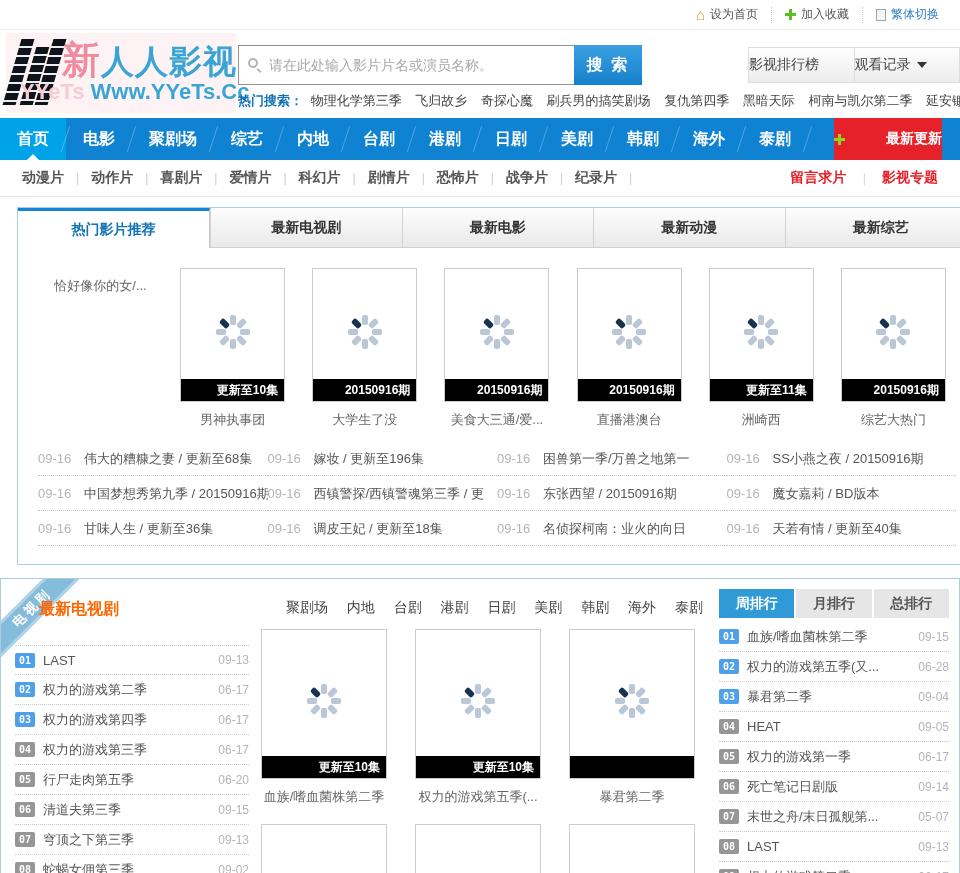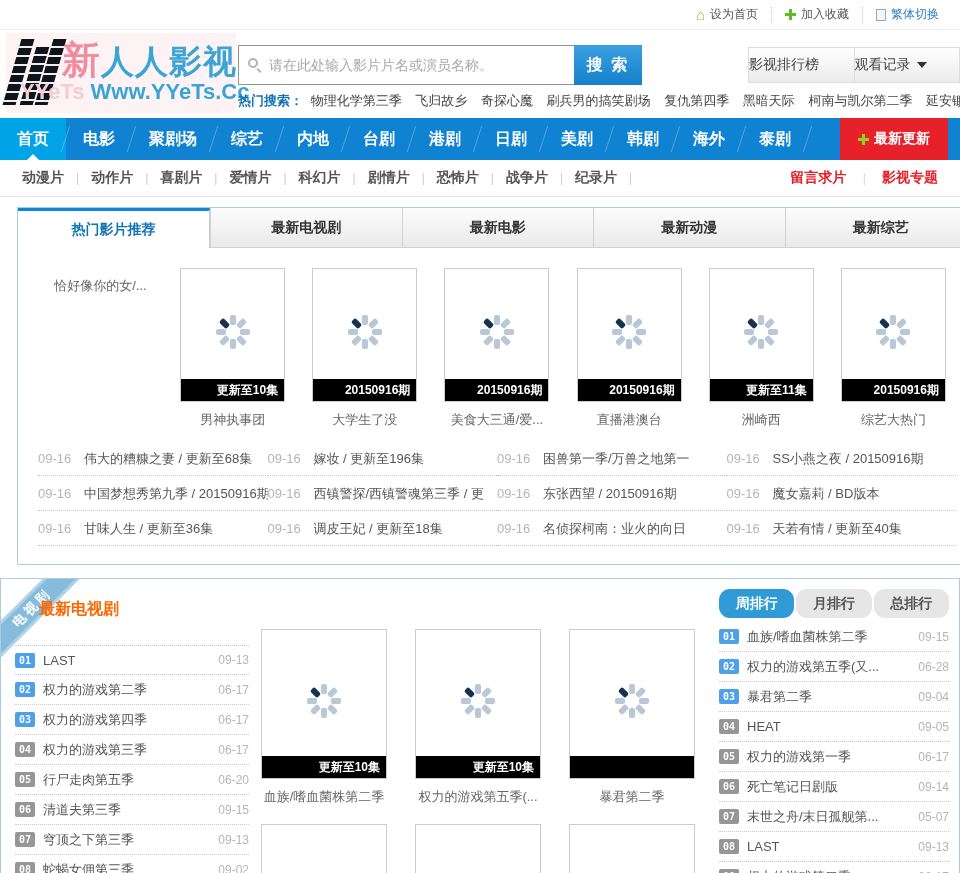--- a/index.html
+++ b/index.html
@@ -66,22 +66,22 @@
   .nav { position:absolute; left:0; top:118px; width:960px; height:42px; background:#1082d2; }
   .nav ul { display:flex; list-style:none; height:42px; }
   .nav li { position:relative; padding:0 17px; line-height:42px; font-size:16px; font-weight:bold;
     color:#fff; cursor:pointer; }
   .nav li::after { content:""; position:absolute; right:0; top:8px; width:1px; height:26px;
     background:rgba(255,255,255,.28); transform:skewX(-18deg); }
   .nav li.active { background:#00a2e8; }
   .nav li.active::before { content:""; position:absolute; bottom:0; left:50%; margin-left:-6px;
     width:0; height:0; border-left:6px solid transparent; border-right:6px solid transparent;
     border-bottom:6px solid #fff; }
-  .nav-update { position:absolute; right:12px; top:0; width:108px; height:42px; background:#e62129;
-    display:flex; align-items:center; justify-content:center; gap:5px; color:#fff;
+  .nav-update { position:absolute; right:18px; top:0; width:108px; height:42px; background:#e62129;
+    display:flex; align-items:center; justify-content:space-between; gap:5px; color:#fff;
     font-size:14px; font-weight:bold; cursor:pointer; }
   .ic-plus.lime::before, .ic-plus.lime::after { background:#8ed421; }
 
   
   .subnav { position:absolute; left:0; top:160px; width:960px; height:37px;
     display:flex; align-items:center; border-bottom:1px solid #e8e8e8; padding:0 10px; }
   .subnav a { font-size:14px; color:#555; text-decoration:none; padding:0 12px; cursor:pointer;font-weight:bold; }
   .subnav .sep { color:#ccc; font-size:12px; }
   .subnav-right { margin-left:auto; display:flex; align-items:center; }
   .subnav-right a { color:#e62129; font-weight:bold; }
@@ -140,21 +140,21 @@
 
   .tv-cards { position:absolute; left:260px; top:50px; width:440px; display:flex; gap:28px; }
   .mcard2 { width:126px; cursor:pointer; }
   .mcard2 .imgbox { height:150px; }
   .tv-cards2 { position:absolute; left:260px; top:245px; width:440px; display:flex; gap:28px; }
   .emptybox { width:126px; height:140px; border:1px solid #ccc; background:#fff; }
 
   .rank-panel { position:absolute; left:718px; top:10px; width:230px; }
   .rank-tabs { display:flex; gap:2px; margin-bottom:4px; }
   .rtab { flex:1; height:29px; line-height:29px; text-align:center; font-size:14px; font-weight:bold;
-    background:#e6e6e6; color:#555; cursor:pointer;border-radius:11px; }
+    background:#e6e6e6; color:#555; cursor:pointer; }
   .rtab.active { background:#2f9ad6; color:#fff; }
 </style>
 </head>
 <body>
 
 <div class="topbar">
   <span class="topbar-item">
     <span class="ic-home">⌂</span>
     <span>设为首页</span>
   </span>
@@ -418,20 +418,31 @@
         <span class="rec-text">天若有情 / 更新至40集</span>
       </div>
   </div>
 </div>
 
 <div class="section2">
   <div class="corner">
     <div class="ribbon">电视剧</div>
   </div>
   <div class="tv-title">最新电视剧</div>
+  <div class="cat-links">
+    <a>聚剧场</a>
+    <a>内地</a>
+    <a>台剧</a>
+    <a>港剧</a>
+    <a>日剧</a>
+    <a>美剧</a>
+    <a>韩剧</a>
+    <a>海外</a>
+    <a>泰剧</a>
+  </div>
 
   <div class="tv-left">
     <div class="tv-item">
         <span class="badge">01</span>
         <span class="tv-item-title">LAST</span>
         <span class="tv-item-date">09-13</span>
       </div>
     <div class="tv-item">
         <span class="badge">02</span>
         <span class="tv-item-title">权力的游戏第二季</span>

